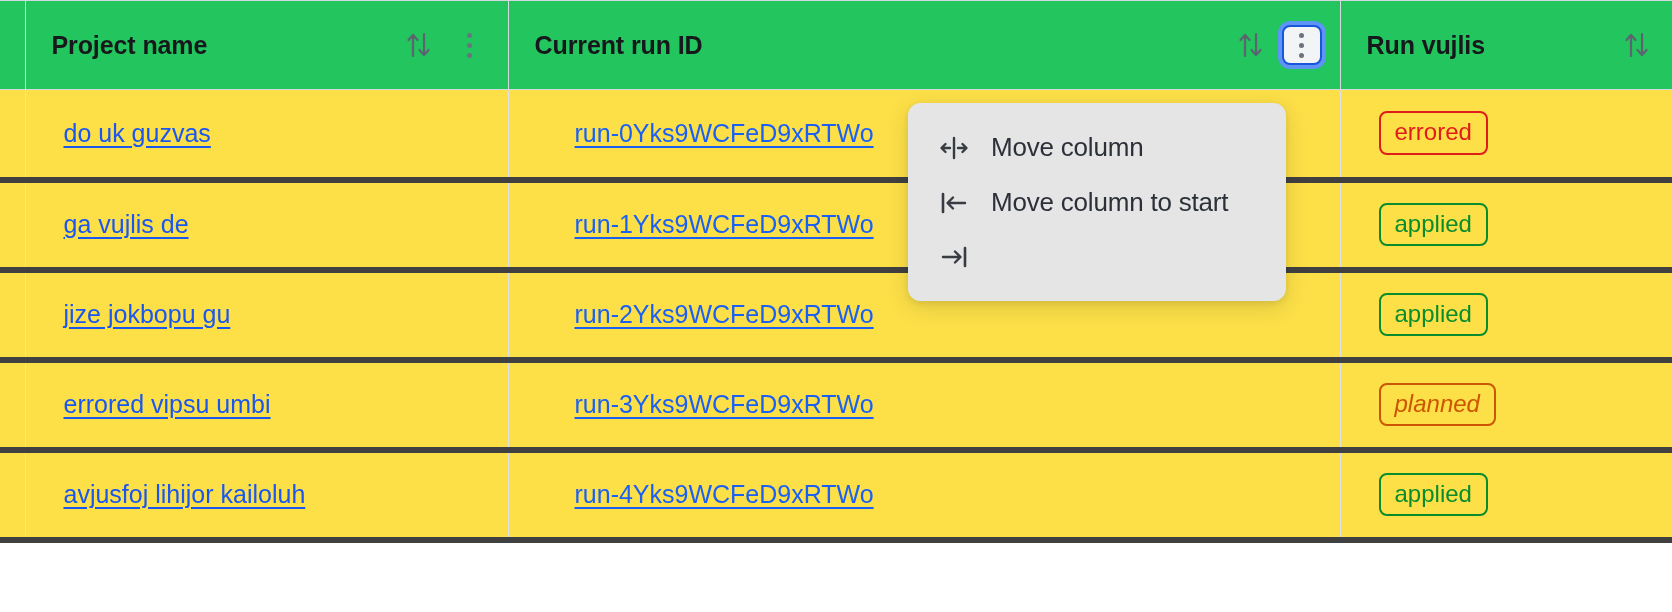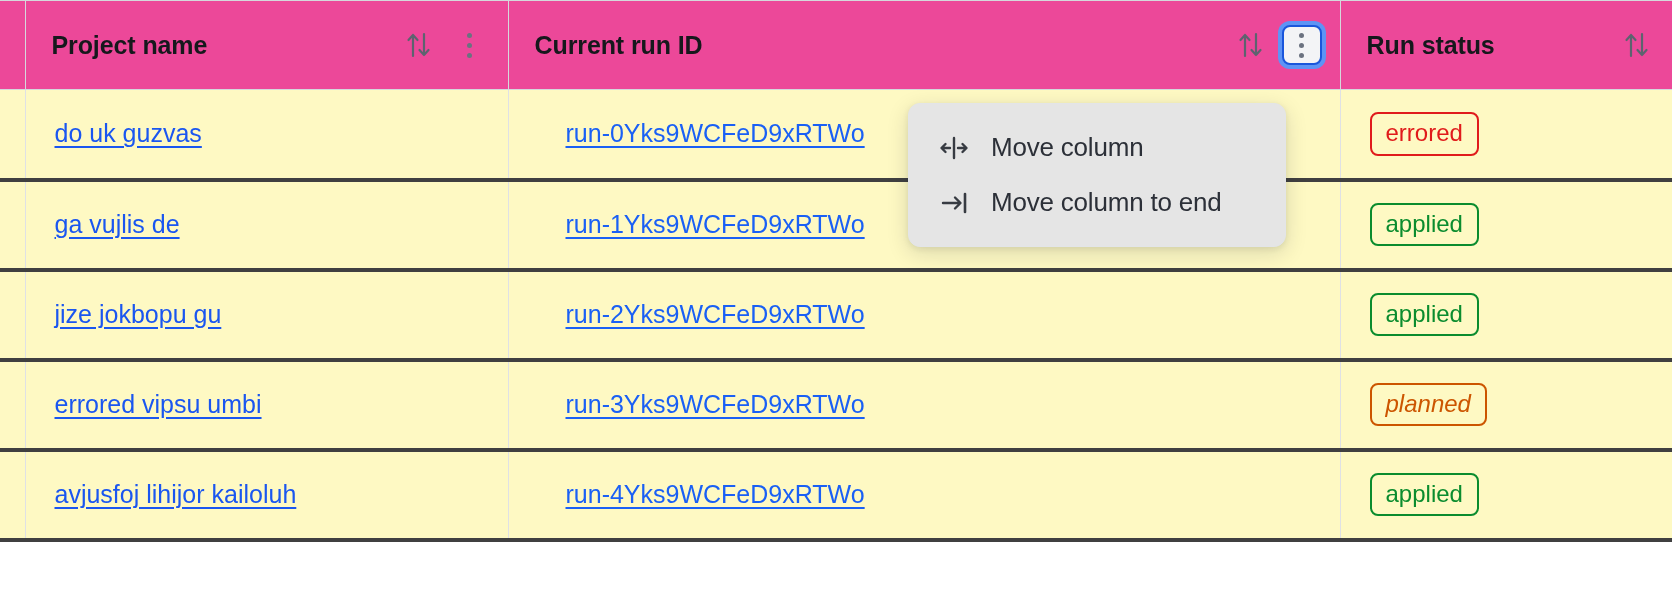--- a/index.html
+++ b/index.html
@@ -32,21 +32,21 @@
 
   
   col.c-select   { width: 25px; }
   col.c-project  { width: 483px; }
   col.c-runid    { width: 832px; }
   col.c-status   { width: 332px; }
 
   
   thead tr { height: 88px; }
   thead th {
-    background: #ec4899;
+    background: #22c55e;
     border-bottom: 1px solid #d5d8dc;
     border-top: 1px solid #d5d8dc;
     border-right: 1px solid #d5d8dc;
     padding: 0;
     vertical-align: middle;
     box-sizing: border-box;
   }
   th.th-select {
     border-right: 1px solid #d5d8dc;
     border-left: none;
@@ -110,26 +110,26 @@
     display: block;
     width: 5px;
     height: 5px;
     border-radius: 50%;
     background: #6b7280;
   }
 
   
   tbody tr { height: 90px; }
   tbody td {
-    border-bottom: 4px solid #404040;
+    border-bottom: 6px solid #404040;
     border-right: 1px solid #dfe1e5;
-    padding: 3px;
+    padding: 12px;
     vertical-align: middle;
     box-sizing: border-box;
-    background: #fef9c3;
+    background: #fde047;
   }
   td.td-select { border-right: 1px solid #dfe1e5; }
   td.td-status { border-right: none; }
 
   .cell-pad { padding: 0 26px; }
 
   a.cell-link {
     color: #1a56f0;
     font-size: 25px;
     text-decoration: underline;
@@ -251,21 +251,21 @@
                   <i></i>
                   <i></i>
                   <i></i>
                 </span>
             </button>
           </div>
         </th>
 
         <th>
           <div class="th-inner">
-            <span class="th-label">Run status</span>
+            <span class="th-label">Run vujlis</span>
             <span class="th-spacer"></span>
             <button class="sort-btn">
               <svg width="26" height="30" viewBox="0 0 26 30" fill="none">
                 <path d="M7 26 V5 M7 5 L2.5 10 M7 5 L11.5 10" stroke="#5d636f" stroke-width="2.2" stroke-linecap="round" stroke-linejoin="round"></path>
                 <path d="M18 4 V25 M18 25 L13.5 20 M18 25 L22.5 20" stroke="#5d636f" stroke-width="2.2" stroke-linecap="round" stroke-linejoin="round"></path>
               </svg>
             </button>
           </div>
         </th>
 
@@ -352,26 +352,34 @@
       <span class="menu-icon">
         <svg width="30" height="24" viewBox="0 0 30 24" fill="none">
           <path d="M15 2 V22" stroke="#373b42" stroke-width="2.4" stroke-linecap="round"></path>
           <path d="M11 12 H3 M6.5 8 L2.5 12 L6.5 16" stroke="#373b42" stroke-width="2.4" stroke-linecap="round" stroke-linejoin="round"></path>
           <path d="M19 12 H27 M23.5 8 L27.5 12 L23.5 16" stroke="#373b42" stroke-width="2.4" stroke-linecap="round" stroke-linejoin="round"></path>
         </svg>
       </span>
       <span class="menu-label">Move column</span>
     </div>
 
+    <div class="menu-item">
+      <span class="menu-icon">
+        <svg width="30" height="24" viewBox="0 0 30 24" fill="none">
+          <path d="M4 3 V21" stroke="#373b42" stroke-width="2.6" stroke-linecap="round"></path>
+          <path d="M26 12 H9 M14 6.5 L8.5 12 L14 17.5" stroke="#373b42" stroke-width="2.4" stroke-linecap="round" stroke-linejoin="round"></path>
+        </svg>
+      </span>
+      <span class="menu-label">Move column to start</span>
+    </div>
 
     <div class="menu-item">
       <span class="menu-icon">
         <svg width="30" height="24" viewBox="0 0 30 24" fill="none">
           <path d="M26 3 V21" stroke="#373b42" stroke-width="2.6" stroke-linecap="round"></path>
           <path d="M4 12 H21 M16 6.5 L21.5 12 L16 17.5" stroke="#373b42" stroke-width="2.4" stroke-linecap="round" stroke-linejoin="round"></path>
         </svg>
       </span>
-      <span class="menu-label">Move column to end</span>
     </div>
 
   </div>
 
 </div>
 
 </body></html>

